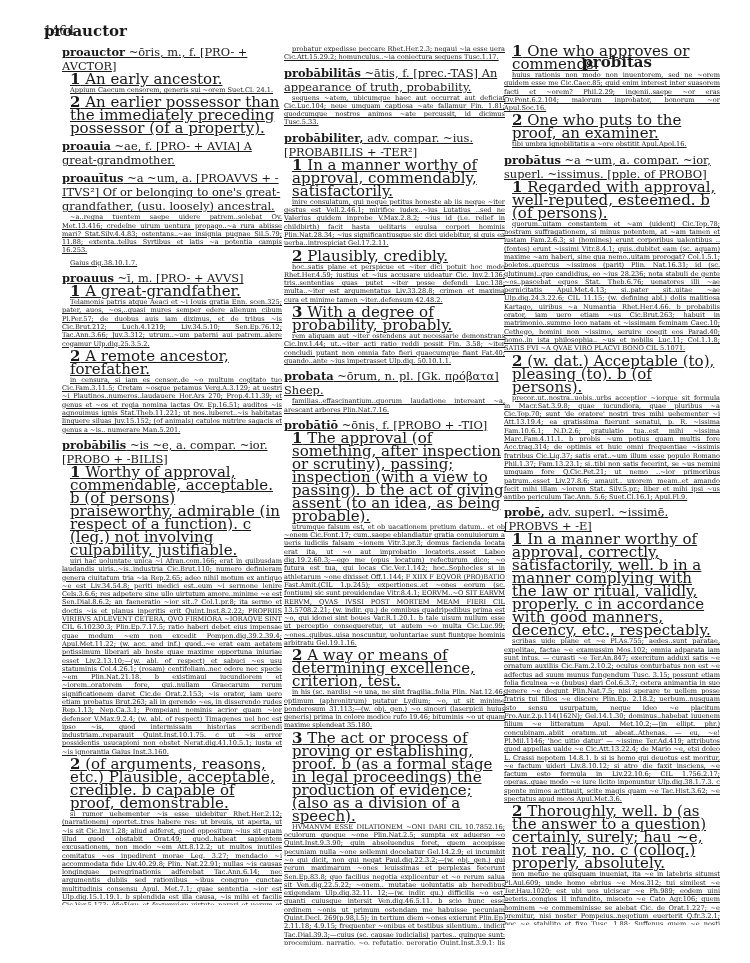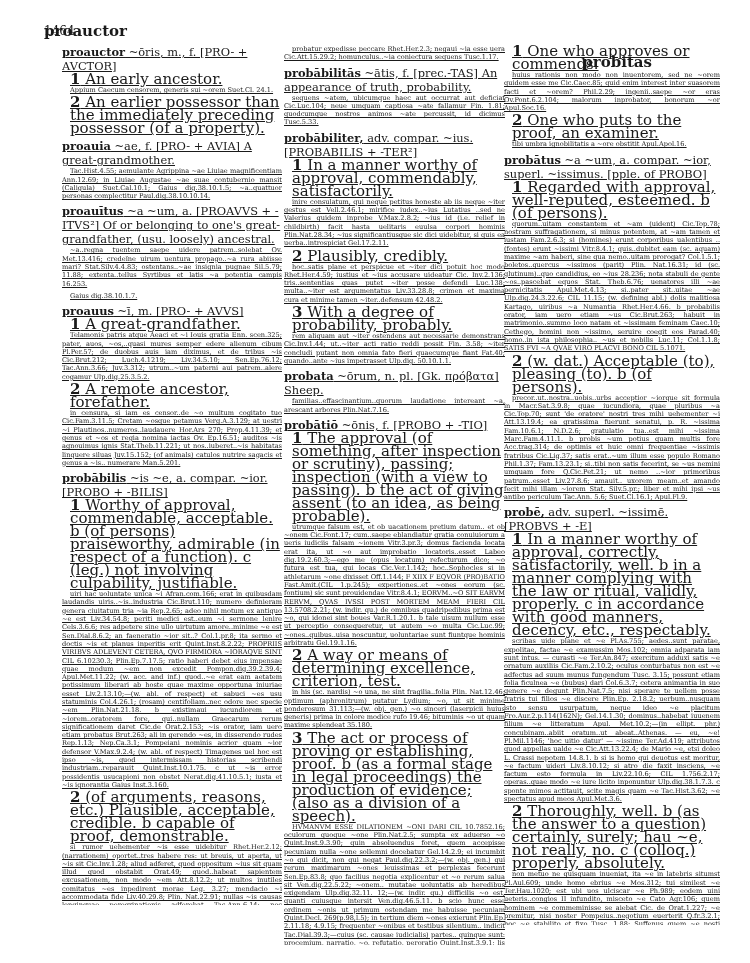--- a/index.html
+++ b/index.html
@@ -34,21 +34,20 @@
 
   <div class="col col1" id="col1">
       <div class="entry">
         <div class="hw"><b>proauctor</b> ~ōris, m., f. [PRO- + AVCTOR]</div>
         <div class="sense"><span class="num">1</span> An early ancestor.</div>
         <div class="cit indent">Appium Caecum censorem, generis sui ~orem Suet.Cl. 24.1.</div>
         <div class="sense"><span class="num">2</span> An earlier possessor than the immediately preceding possessor (of a property).</div>
       </div>
       <div class="entry">
         <div class="hw"><b>proauia</b> ~ae, f. [PRO- + AVIA] A great-grandmother.</div>
-        <div class="cit indent">Tac.Hist.4.55; aemulante Agrippina ~ae Liuiae magnificentiam Ann.12.69; in Liuiae Augustae ~ae suae contubernio mansit (Caligula) Suet.Cal.10.1; Gaius dig.38.10.1.5; ~a..quattuor personas complectitur Paul.dig.38.10.10.14.</div>
       </div>
       <div class="entry">
         <div class="hw"><b>proauītus</b> ~a ~um, a. [PROAVVS + -ITVS²] Of or belonging to one's great-grandfather, (usu. loosely) ancestral.</div>
         <div class="cit indent">~a..regna tuentem saepe uidere patrem..solebat Ov. Met.13.416; credeïne uirum uentura propago..~a rura abiisse mari? Stat.Silv.4.4.83; ostentans..~ae insignia pugnae Sil.5.79; 11.88; extenta..tellus Syrtibus et latis ~a potentia campis 16.253.</div>
       </div>
       <div class="entry">
         <div class="cit indent">Gaius dig.38.10.1.7.</div>
       </div>
       <div class="entry">
         <div class="hw"><b>proauus</b> ~ī, m. [PRO- + AVVS]</div>

